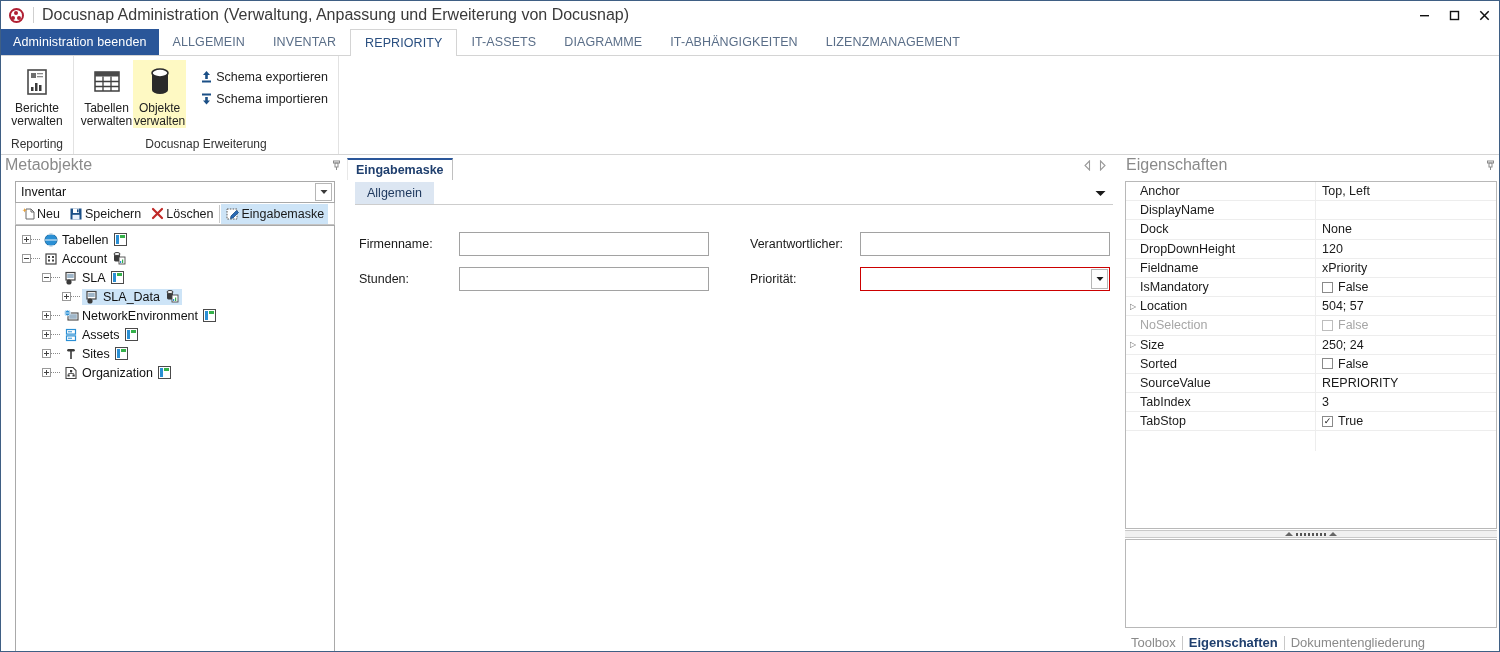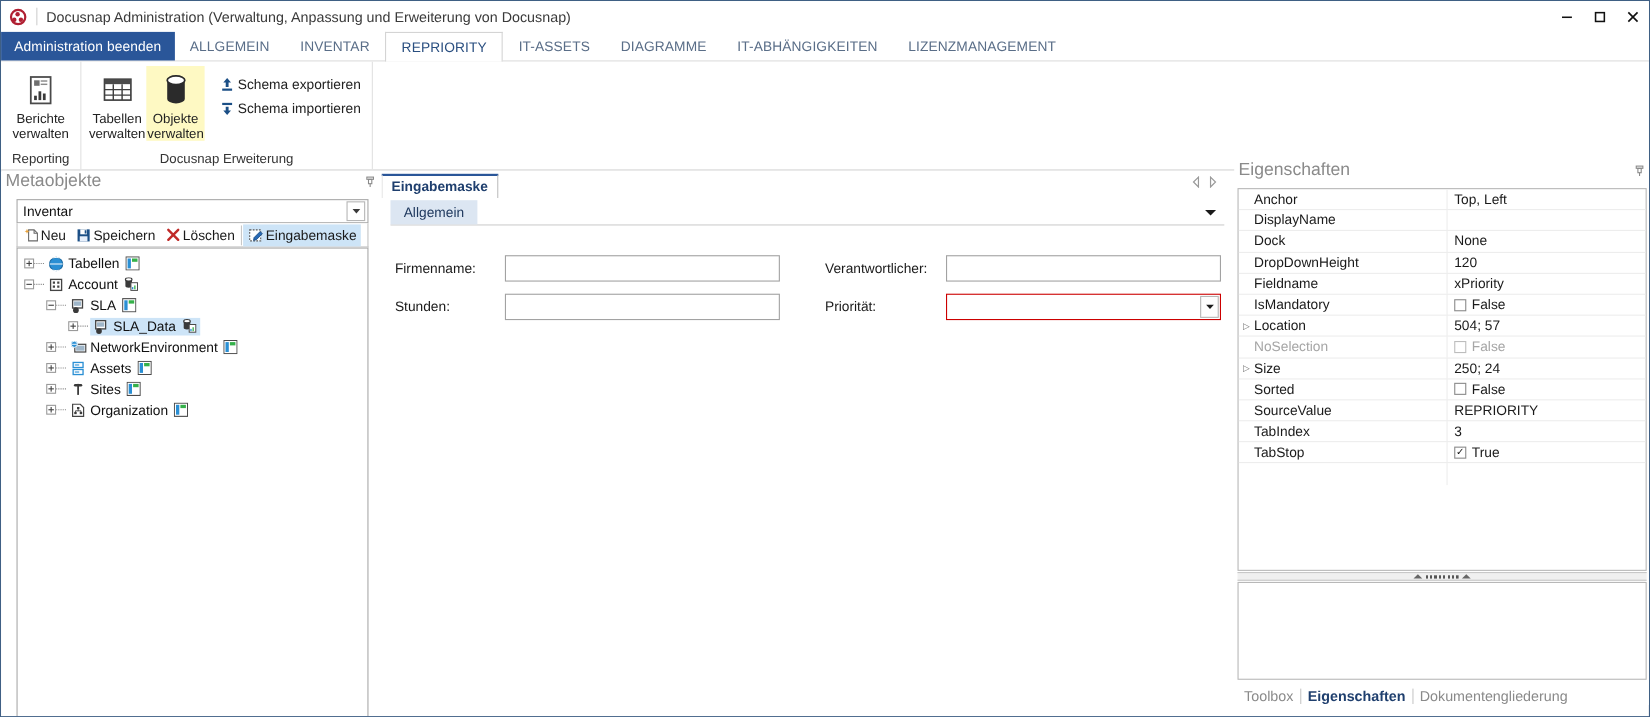--- a/index.html
+++ b/index.html
@@ -39,21 +39,21 @@
     position: absolute; width: 4px; height: 4px; border-radius: 50%;
     background: #b01f32;
   }
   .logo-circle i.a { top: 1px; left: 3.5px; }
   .logo-circle i.b { top: 6px; left: 0.5px; }
   .logo-circle i.c { top: 6px; left: 6.5px; }
   .title-sep {
     width: 1px; height: 16px; background: #cfcfcf; margin: 0 8px 0 2px;
   }
   .title-text {
-    font-size: 13px; color: #3a3a3a; white-space: nowrap;
+    font-size: 16px; color: #3a3a3a; white-space: nowrap;
   }
   .win-buttons {
     position: absolute; right: 0; top: 0; height: 28px;
     display: flex; align-items: center;
   }
   .win-btn {
     width: 30px; height: 28px;
     display: flex; align-items: center; justify-content: center;
     color: #111;
   }
@@ -239,21 +239,21 @@
     display: flex; align-items: center; justify-content: flex-end;
   }
   .combobox .arrow {
     width: 17px; height: 20px; margin-right: 1px;
     border: 1px solid #b6b6b6; background: #fdfdfd;
     display: flex; align-items: center; justify-content: center;
   }
 
   
   .right-panel {
-    position: absolute; left: 1121px; top: 145px; width: 378px; height: 495px;
+    position: absolute; left: 1121px; top: 155px; width: 378px; height: 495px;
     background: #ffffff;
   }
   .prop-grid {
     position: absolute; left: 3px; top: 25px; width: 372px; height: 348px;
     border: 1px solid #b8b8b8; background: #fff; overflow: hidden;
   }
   .prow {
     display: flex; height: 19.2px; align-items: center;
     border-bottom: 1px solid #ededed;
     font-size: 12.5px;

